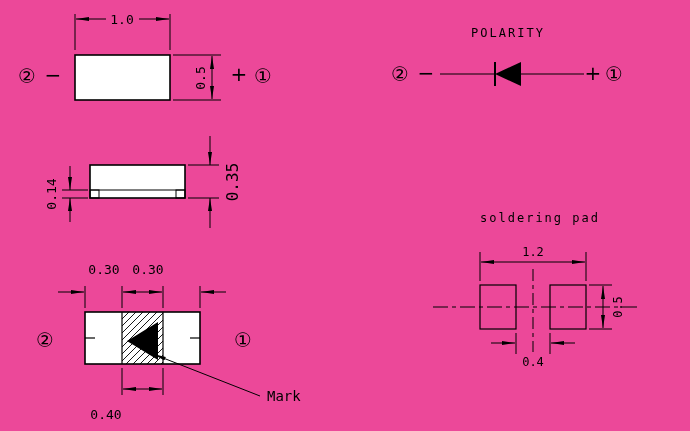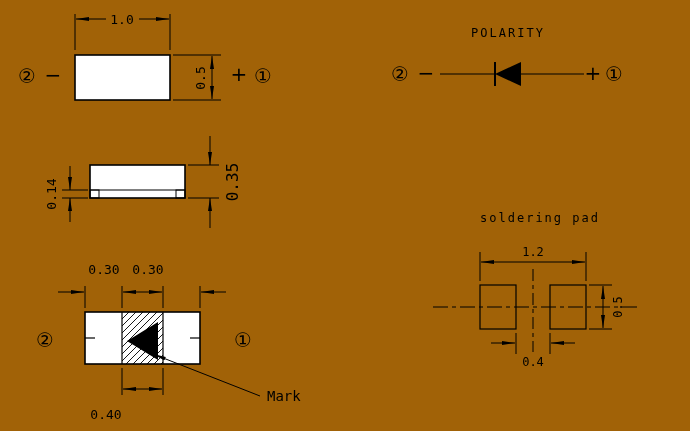--- a/index.html
+++ b/index.html
@@ -1,16 +1,16 @@
 <!DOCTYPE html>
 <html><head>
 <meta charset="utf-8">
 <style>
   html,body{margin:0;padding:0;background:#ffffff;}
-  .canvas{width:690px;height:431px;background:#a16207;position:relative;overflow:hidden;}
+  .canvas{width:690px;height:431px;background:#ec4899;position:relative;overflow:hidden;}
   svg{display:block;}
   text{fill:#000;}
   .dim{font-family:"DejaVu Sans Mono",monospace;font-size:13px;}
   .dim-sm{font-family:"DejaVu Sans Mono",monospace;font-size:12px;}
   .dim-lg{font-family:"DejaVu Sans Mono",monospace;font-size:16px;}
   .mark-t{font-family:"DejaVu Sans Mono",monospace;font-size:14px;}
   .pin{font-family:"DejaVu Sans",sans-serif;font-size:20px;}
   .sign{font-family:"DejaVu Sans",sans-serif;font-size:20px;}
   .title{font-family:"DejaVu Sans Mono",monospace;font-size:12px;letter-spacing:2px;}
   .ln{stroke:#000;stroke-width:1;fill:none;}

